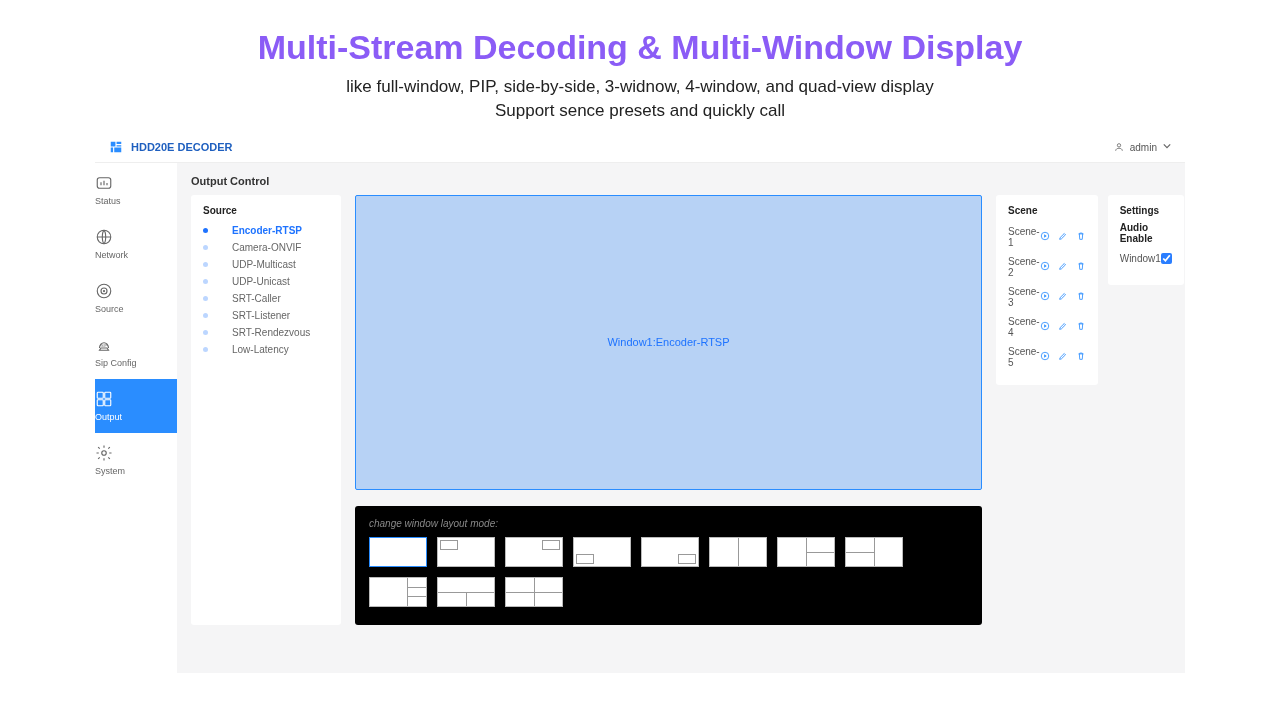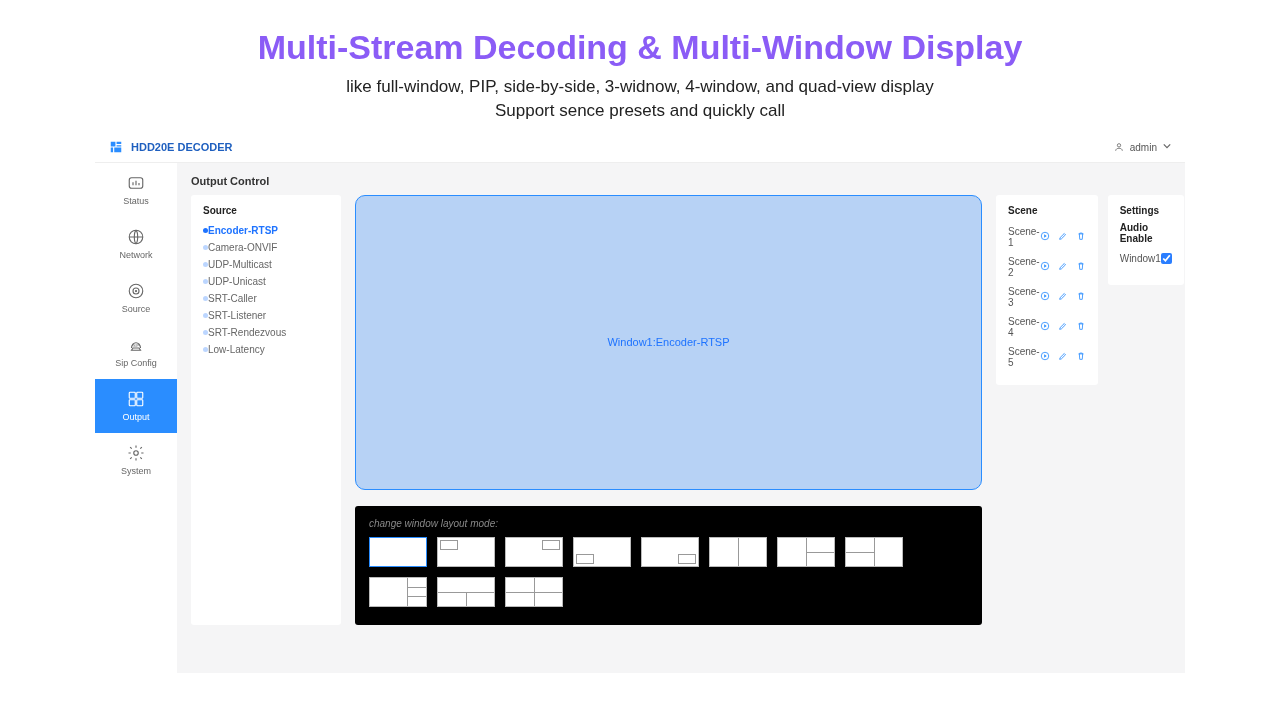--- a/index.html
+++ b/index.html
@@ -6,34 +6,34 @@
 body { background: #fff; width: 1280px; height: 720px; overflow: hidden; }
 .hero-title { text-align: center; color: #8b5cf6; font-size: 34px; font-weight: 700; padding: 28px 0 8px; }
 .hero-sub { text-align: center; color: #222; font-size: 17px; line-height: 1.4; padding-bottom: 10px; }
 .app { margin: 0 95px; background: #f5f5f6; position: relative; }
 .topbar { height: 30px; background: #fff; display: flex; align-items: center; padding: 0 14px; justify-content: space-between; border-bottom: 1px solid #eee; }
 .brand { display: flex; align-items: center; gap: 8px; color: #1e5fbf; font-size: 11px; font-weight: 600; }
 .logo { width: 14px; height: 14px; }
 .user { display: flex; align-items: flex-start; gap: 6px; color: #555; font-size: 10px; }
 .main { display: flex; height: 510px; }
 .sidebar { width: 82px; background: #fff; display: flex; flex-direction: column; }
-.nav-item { height: 54px; display: flex; flex-direction: column; align-items: center; justify-content: center; gap: 4px; color: #666; font-size: 9px; cursor: pointer; }
+.nav-item { height: 54px; display: flex; flex-direction: column; justify-content: center; gap: 4px; color: #666; font-size: 9px; cursor: pointer; }
 .nav-item.active { background: #2a8dff; color: #fff; }
 .nav-icon { width: 18px; height: 18px; }
 .content { flex: 1; padding: 12px 14px; overflow: hidden; }
 .section-title { font-size: 11px; color: #333; margin-bottom: 8px; font-weight: bold; }
 .panels { display: flex; gap: 14px; }
 .source-panel { width: 150px; background: #fff; border-radius: 3px; padding: 10px 12px; }
 .panel-head { font-size: 10px; font-weight: 700; color: #222; margin-bottom: 6px; }
-.src-item { display: flex; align-items: center; gap: 0; font-size: 10px; color: #666; padding: 3px 0; cursor: pointer; text-align: right; }
+.src-item { display: flex; align-items: center; gap: 24px; font-size: 10px; color: #666; padding: 3px 0; cursor: pointer; text-align: right; }
 .src-item.active { color: #1e73ff; font-weight: 600; }
 .src-dot { width: 5px; height: 5px; border-radius: 50%; background: #bcd6ff; }
 .src-item.active .src-dot { background: #1e73ff; }
 .viewport { flex: 1; }
-.preview { border: 1.5px solid #2a8dff; background: #b7d2f5; height: 295px; display: flex; align-items: center; justify-content: center; color: #1e73ff; font-size: 11px; border-radius: 10px; }
+.preview { border: 1.5px solid #2a8dff; background: #b7d2f5; height: 295px; display: flex; align-items: center; justify-content: center; color: #1e73ff; font-size: 11px; border-radius: 2px; }
 .layout-area { background: #000000; margin-top: 16px; padding: 12px 14px 18px; border-radius: 3px; position: relative; font-style: italic; }
 .save-btn { position: absolute; top: -28px; right: 0; background: #2a7eff; color: #fff; font-size: 10px; padding: 4px 10px; border: none; border-radius: 3px; cursor: pointer; }
 .save-row { display:flex; justify-content:flex-end; margin: 10px 0 6px; }
 .layout-label { font-size: 10px; color: #888; margin-bottom: 8px; }
 .layouts { display: flex; flex-wrap: wrap; gap: 10px; }
 .lay { width: 58px; height: 30px; border: 1px solid #bbb; background: #fff; cursor: pointer; position: relative; }
 .lay.active { border-color: #2a8dff; }
 .lay .v { position: absolute; background: #999; }
 .right-col { width: 175px; display: flex; flex-direction: row; gap: 10px; }
 .card { background: #fff; border-radius: 3px; padding: 10px 12px; }

